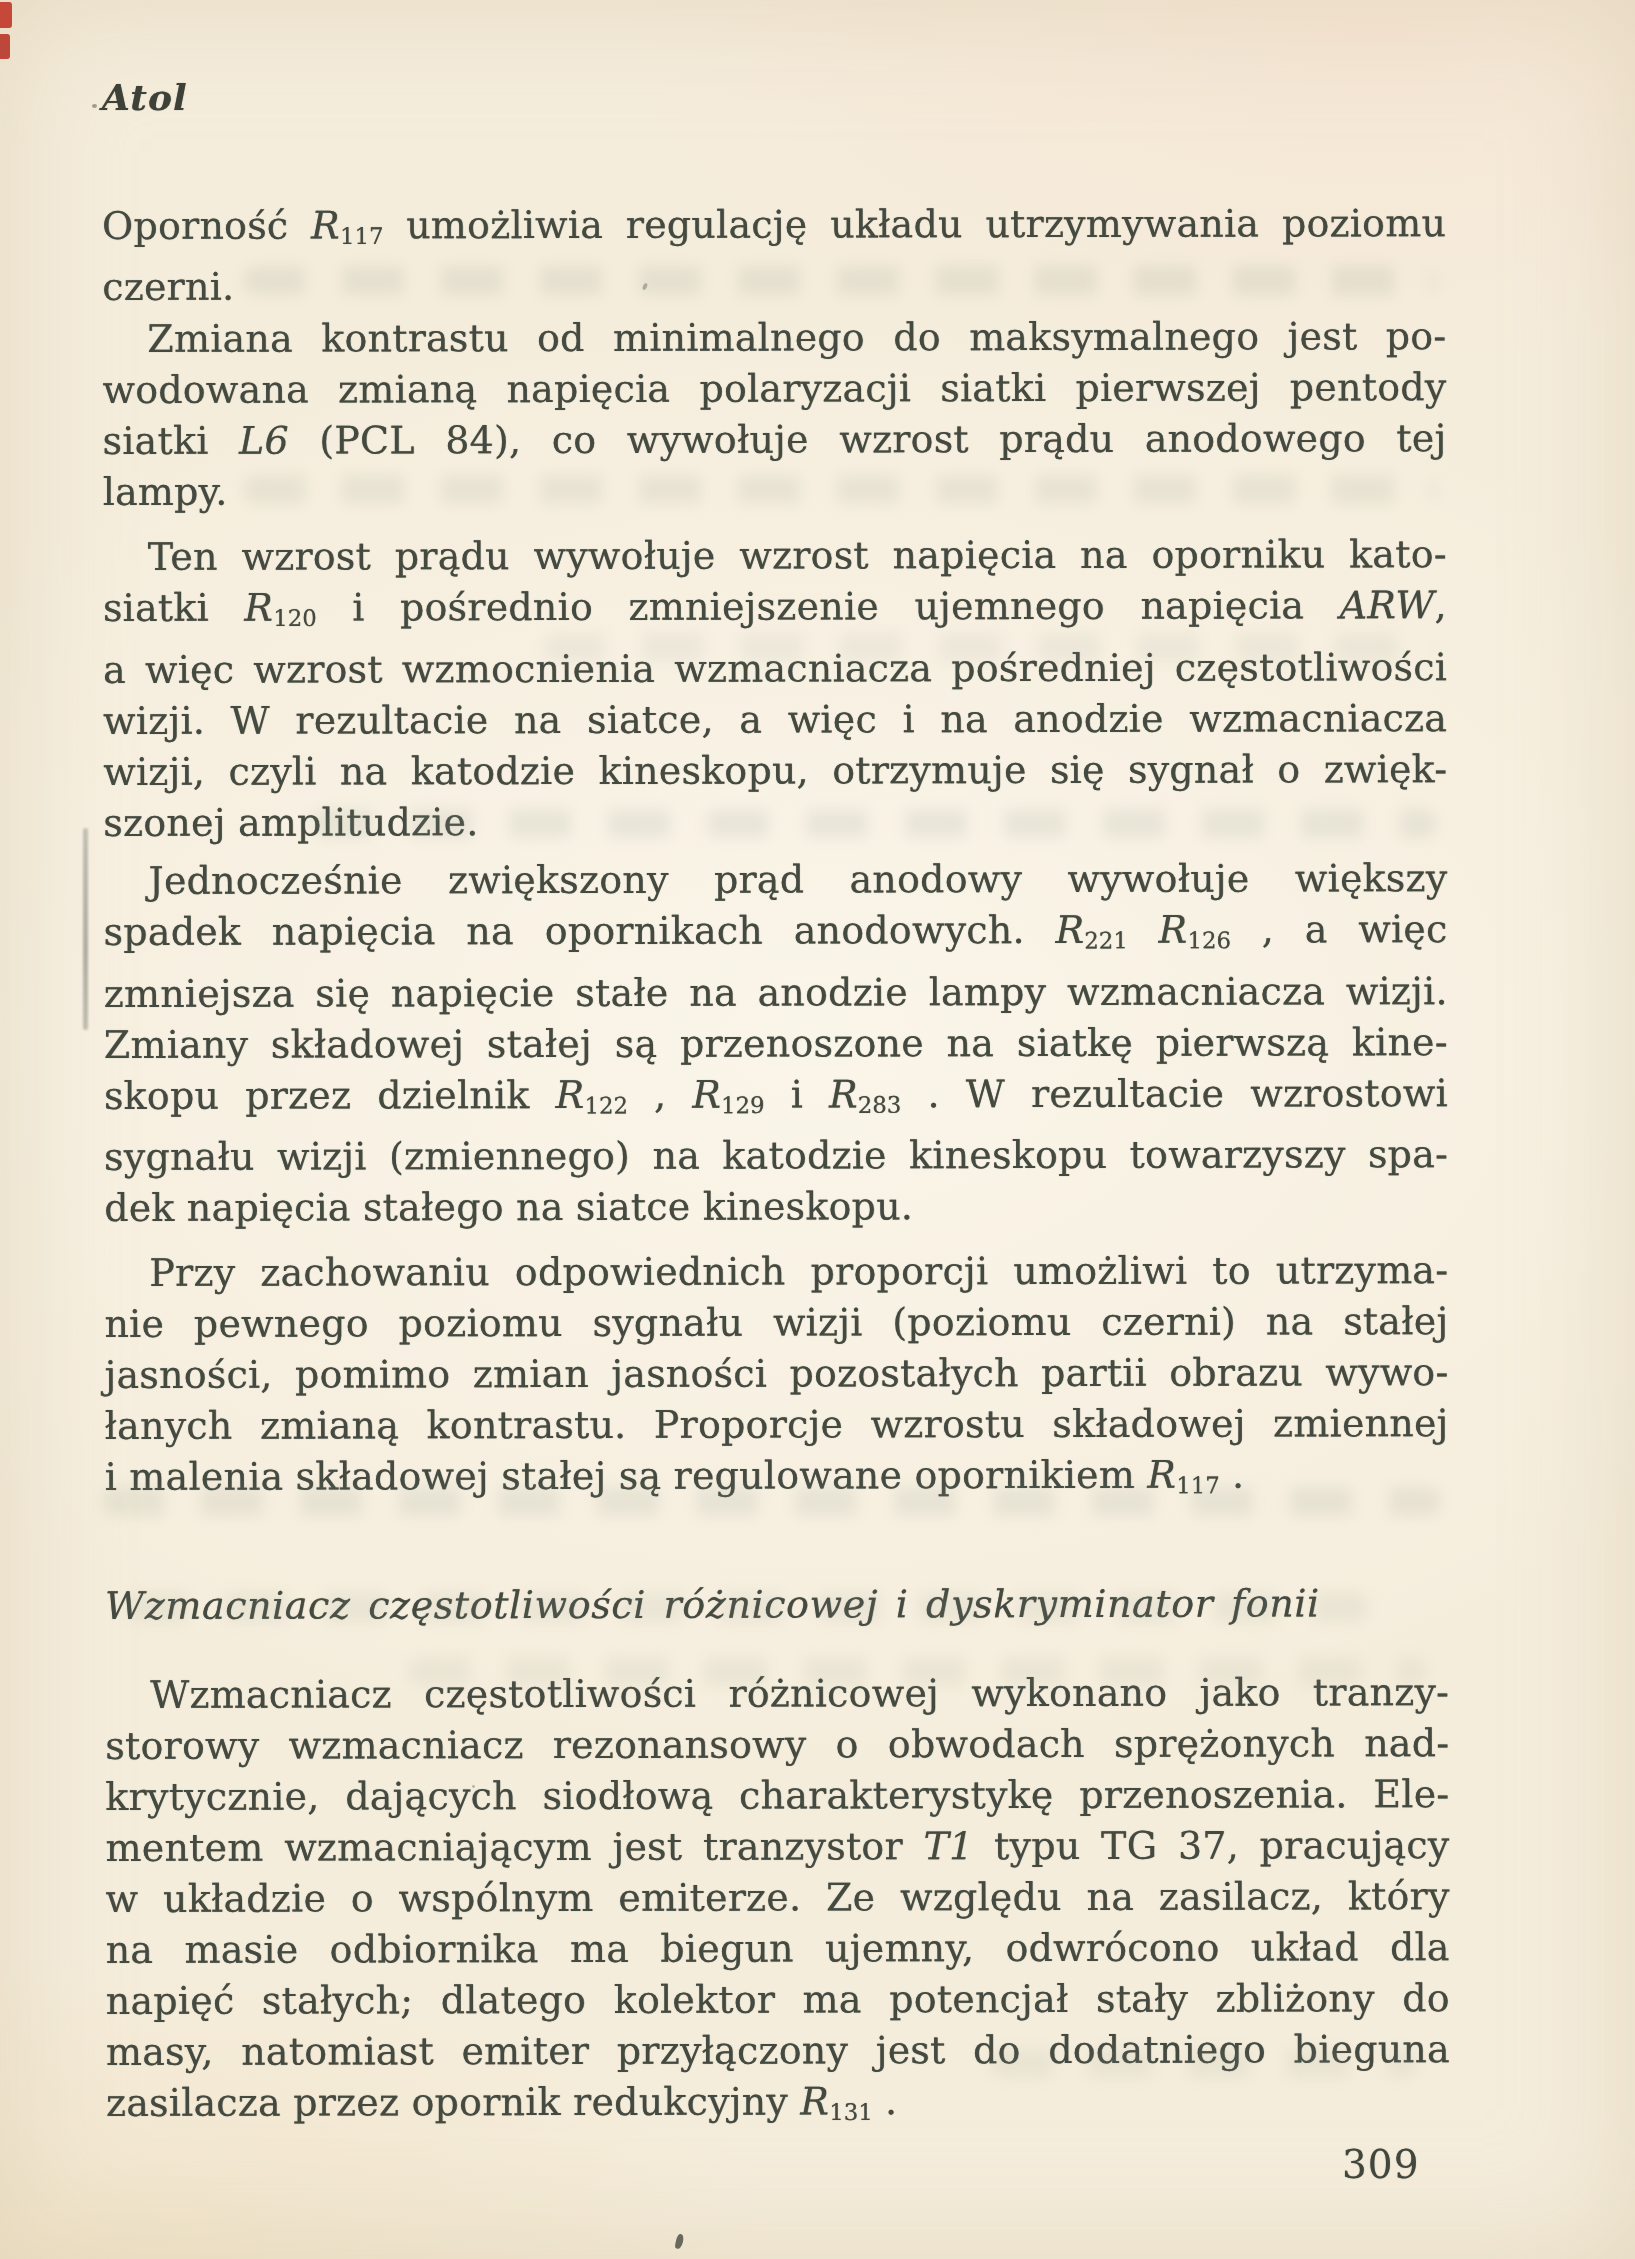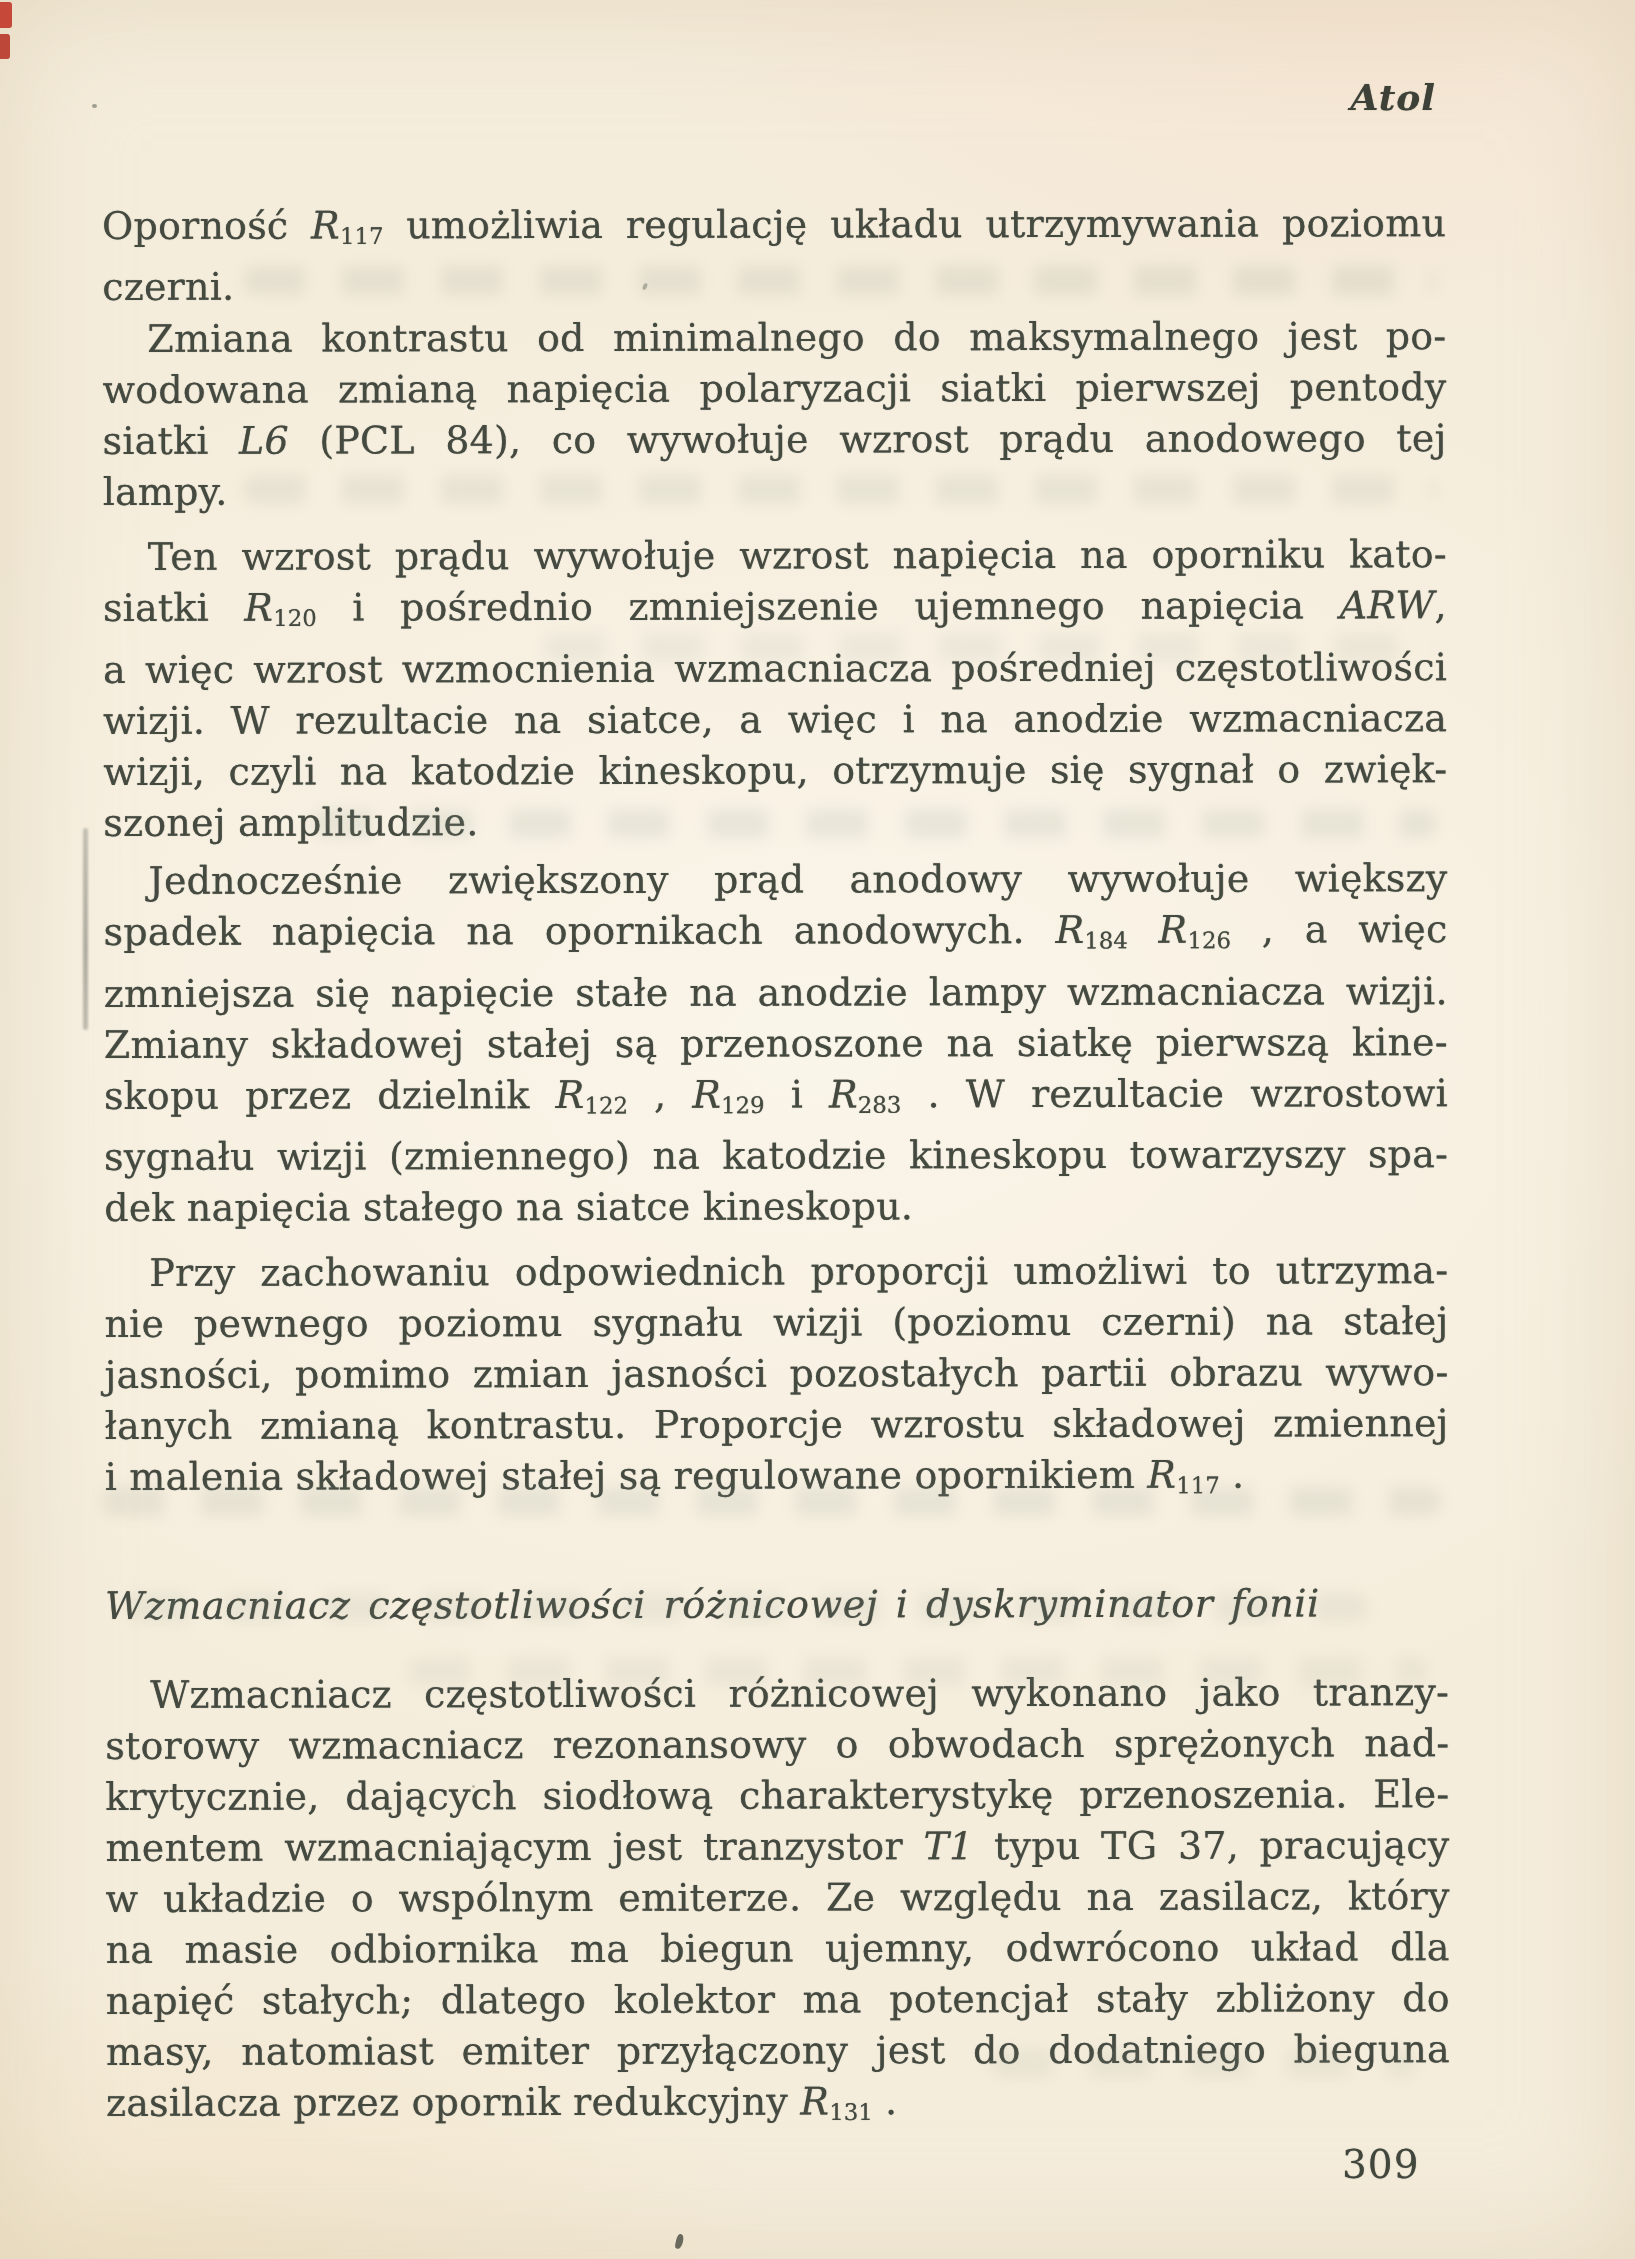--- a/index.html
+++ b/index.html
@@ -11,21 +11,21 @@
     background:
       radial-gradient(1213px 505px at 84% 2%, rgba(247,219,201,.38), transparent 62%),
       radial-gradient(922px 417px at 8% 99%, rgba(237,219,183,.42), transparent 70%),
       radial-gradient(1456px 951px at 50% 46%, rgba(255,252,245,.55), transparent 78%),
       #f5eddc;
     box-shadow:inset 0 0 126px rgba(203,183,147,.38);
   }
   
   .running-head{
     position:absolute;top:76px;left:102px;width:1334px;
-    text-align:right;
+    text-align:left;
     font-size:36px;font-weight:bold;font-style:italic;
     color:#3d4138;letter-spacing:1px;
     text-shadow:0 0 1px rgba(61,65,56,.6);
   }
   
   .textblock{
     position:absolute;left:102px;top:201px;width:1344px;
     font-size:38px;line-height:51px;
     color:#454a41;
     letter-spacing:0.2px;
@@ -108,21 +108,21 @@
       <div class="block para indent">
         <div class="line first"><span>Ten wzrost prądu wywołuje wzrost napięcia na oporniku kato-</span></div>
         <div class="line"><span>siatki </span><span class="it">R</span><span class="sub">120</span><span> i pośrednio zmniejszenie ujemnego napięcia </span><span class="it">ARW</span><span>,</span></div>
         <div class="line"><span>a więc wzrost wzmocnienia wzmacniacza pośredniej częstotliwości</span></div>
         <div class="line"><span>wizji. W rezultacie na siatce, a więc i na anodzie wzmacniacza</span></div>
         <div class="line"><span>wizji, czyli na katodzie kineskopu, otrzymuje się sygnał o zwięk-</span></div>
         <div class="line last"><span>szonej amplitudzie.</span></div>
       </div>
       <div class="block para indent">
         <div class="line first"><span>Jednocześnie zwiększony prąd anodowy wywołuje większy</span></div>
-        <div class="line"><span>spadek napięcia na opornikach anodowych. </span><span class="it">R</span><span class="sub">184</span><span> </span><span class="it">R</span><span class="sub">126</span><span> , a więc</span></div>
+        <div class="line"><span>spadek napięcia na opornikach anodowych. </span><span class="it">R</span><span class="sub">221</span><span> </span><span class="it">R</span><span class="sub">126</span><span> , a więc</span></div>
         <div class="line"><span>zmniejsza się napięcie stałe na anodzie lampy wzmacniacza wizji.</span></div>
         <div class="line"><span>Zmiany składowej stałej są przenoszone na siatkę pierwszą kine-</span></div>
         <div class="line"><span>skopu przez dzielnik </span><span class="it">R</span><span class="sub">122</span><span> , </span><span class="it">R</span><span class="sub">129</span><span> i </span><span class="it">R</span><span class="sub">283</span><span> . W rezultacie wzrostowi</span></div>
         <div class="line"><span>sygnału wizji (zmiennego) na katodzie kineskopu towarzyszy spa-</span></div>
         <div class="line last"><span>dek napięcia stałego na siatce kineskopu.</span></div>
       </div>
       <div class="block para indent">
         <div class="line first"><span>Przy zachowaniu odpowiednich proporcji umożliwi to utrzyma-</span></div>
         <div class="line"><span>nie pewnego poziomu sygnału wizji (poziomu czerni) na stałej</span></div>
         <div class="line"><span>jasności, pomimo zmian jasności pozostałych partii obrazu wywo-</span></div>

